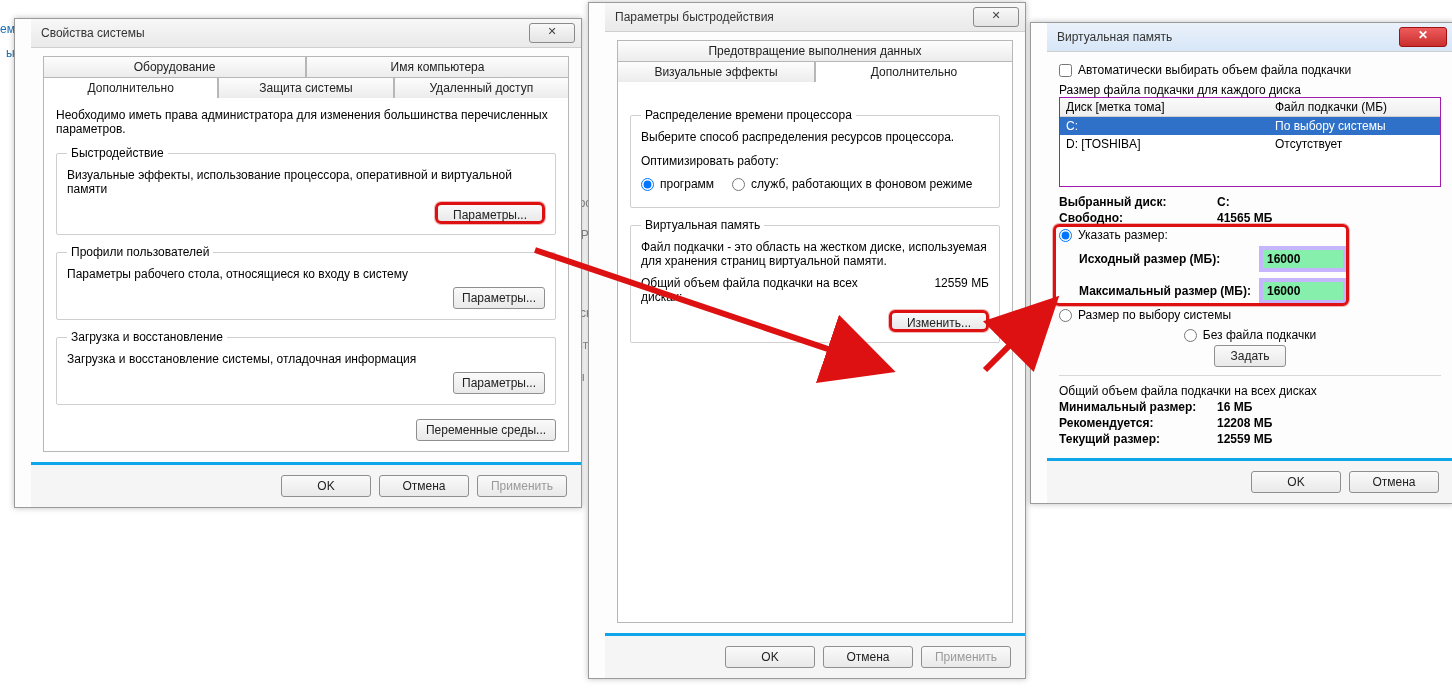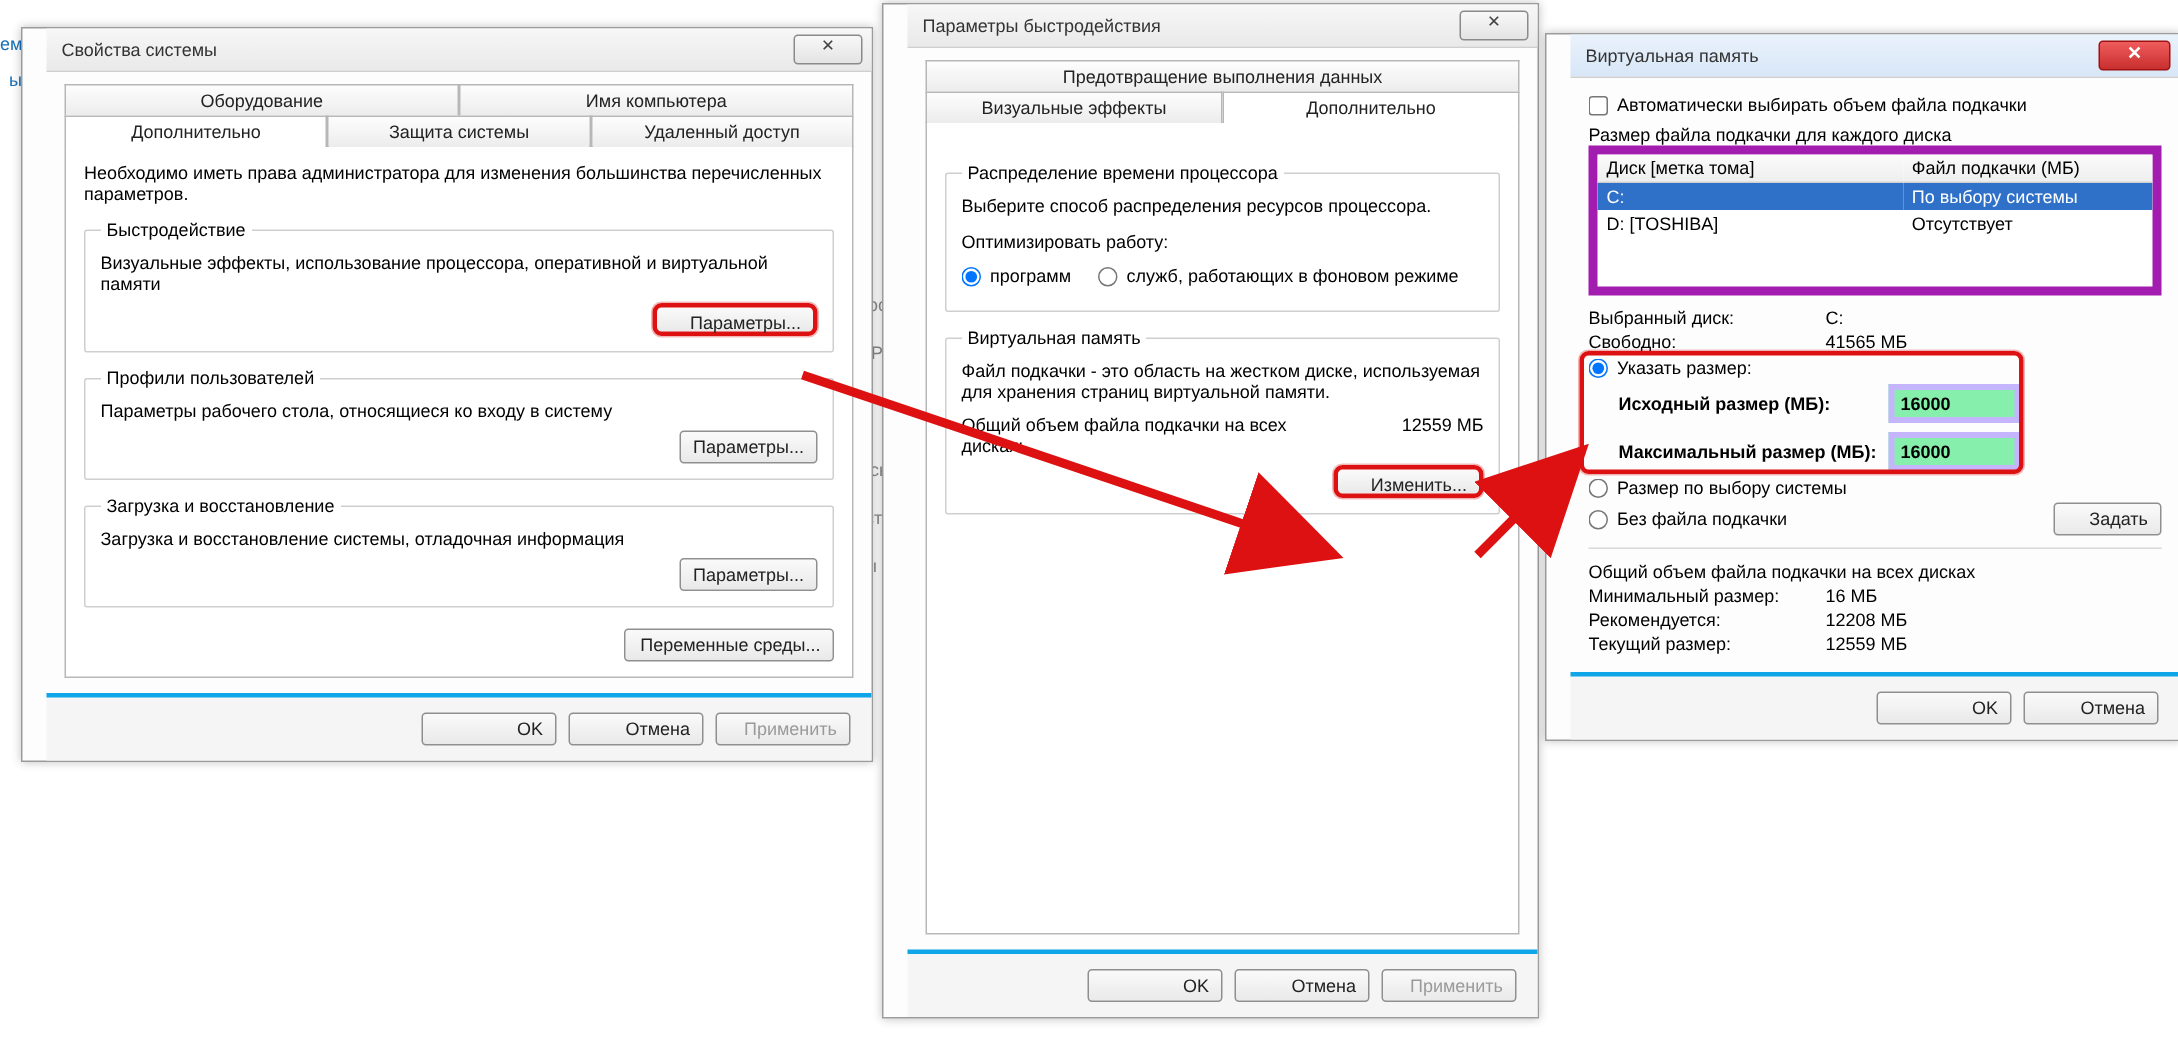--- a/index.html
+++ b/index.html
@@ -101,21 +101,21 @@
   }
   fieldset.group > legend {
     padding: 0 4px;
     color: #000;
   }
   .btn {
     display: inline-block;
     min-width: 90px;
     height: 22px;
     line-height: 20px;
-    text-align: right;
+    text-align: center;
     border: 1px solid #8f8f8f;
     border-radius: 3px;
     background: linear-gradient(#fafafa,#e9e9e9);
     color: #222;
     cursor: default;
     padding: 0 8px;
     box-sizing: border-box;
   }
   .btn.disabled { color: #9a9a9a; }
   .btn-row {
@@ -139,21 +139,21 @@
   .radio-row, .check-row {
     display: flex;
     align-items: center;
     gap: 6px;
     margin: 3px 0;
   }
   input[type=radio], input[type=checkbox] {
     margin: 0;
   }
   .drive-list {
-    border: 6px solid #a21caf;
+    border: 1px solid #a21caf;
     height: 88px;
     overflow-y: auto;
     font-size: 12px;
     background: #fff;
   }
   .drive-list table { width: 100%; border-collapse: collapse; }
   .drive-list th {
     text-align: left;
     font-weight: normal;
     background: linear-gradient(#fbfbfb,#eee);
@@ -162,20 +162,21 @@
   }
   .drive-list td { padding: 2px 6px; }
   .drive-list tr.selected td {
     background: #2f71c9;
     color: #fff;
   }
   .kv {
     display: flex;
     gap: 8px;
     margin: 2px 0;
+    font-weight: bold;
   }
   .kv .k { width: 150px; }
   .inputbox {
     width: 72px;
     height: 18px;
     border: 4px solid #c4b5fd;
     padding: 0 4px;
     font: inherit;
     background: #86efac;
   }
@@ -365,21 +366,21 @@
         <input class="inputbox" value="16000" style="">
       </div>
 
       <div class="highlight-red" style="position:absolute; left:-6px; top:-4px; width:290px; height:76px; pointer-events:none;"></div>
     </div>
 
     <label class="radio-row">
       <input type="radio" name="vm" style="">
       <span>Размер по выбору системы</span>
     </label>
-    <div style="display:flex; align-items:center; justify-content:space-between;">
+    <div style="display:flex; align-items:center; justify-content:space-between;flex-direction:column;">
       <label class="radio-row">
         <input type="radio" name="vm" style="">
         <span>Без файла подкачки</span>
       </label>
       <span class="btn" style="min-width:72px">Задать</span>
     </div>
 
     <div class="hr"></div>
     <div>Общий объем файла подкачки на всех дисках</div>
     <div class="kv">

